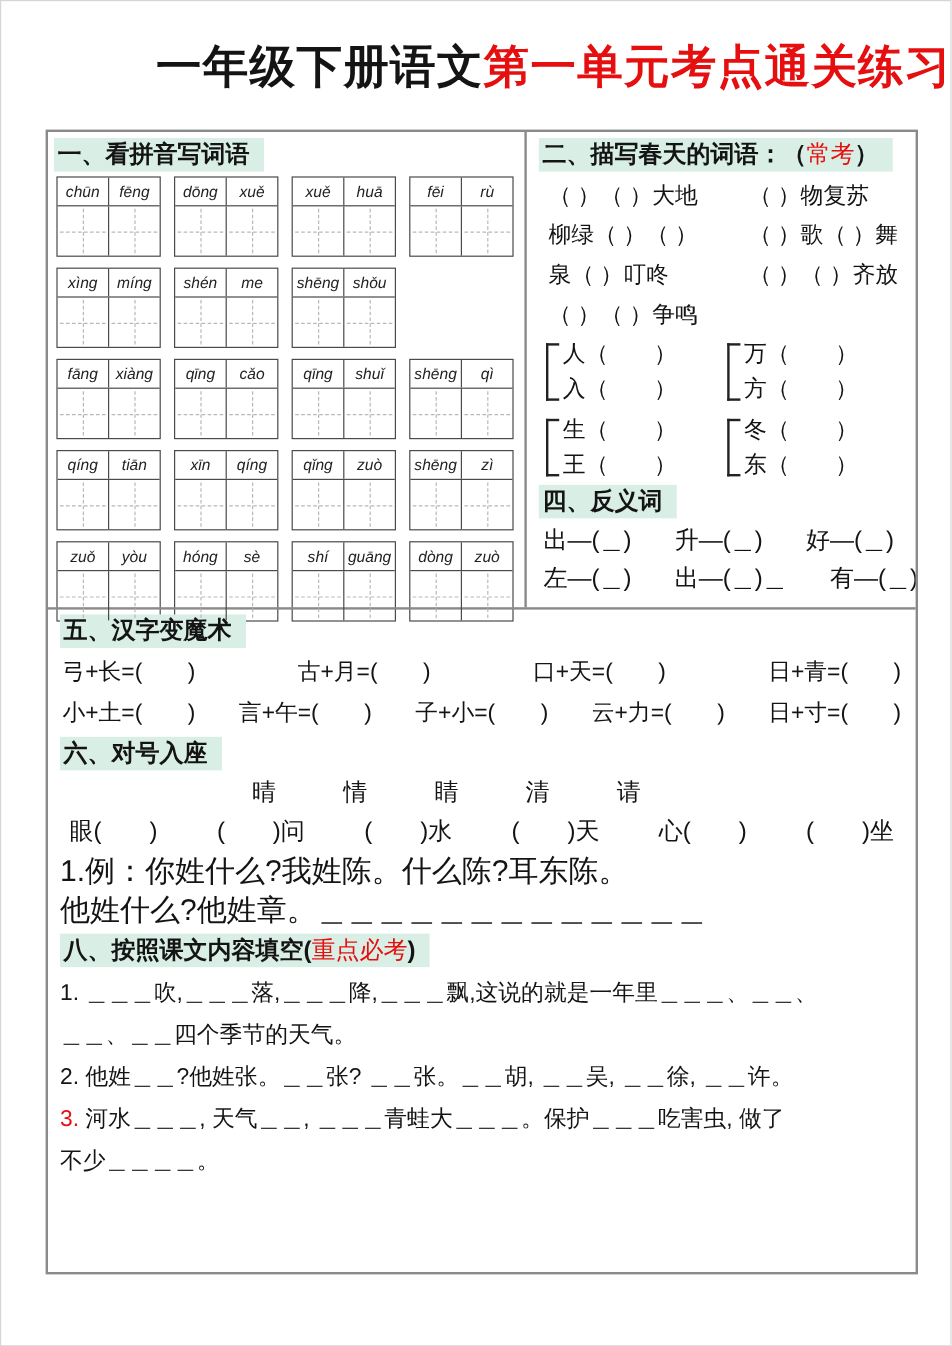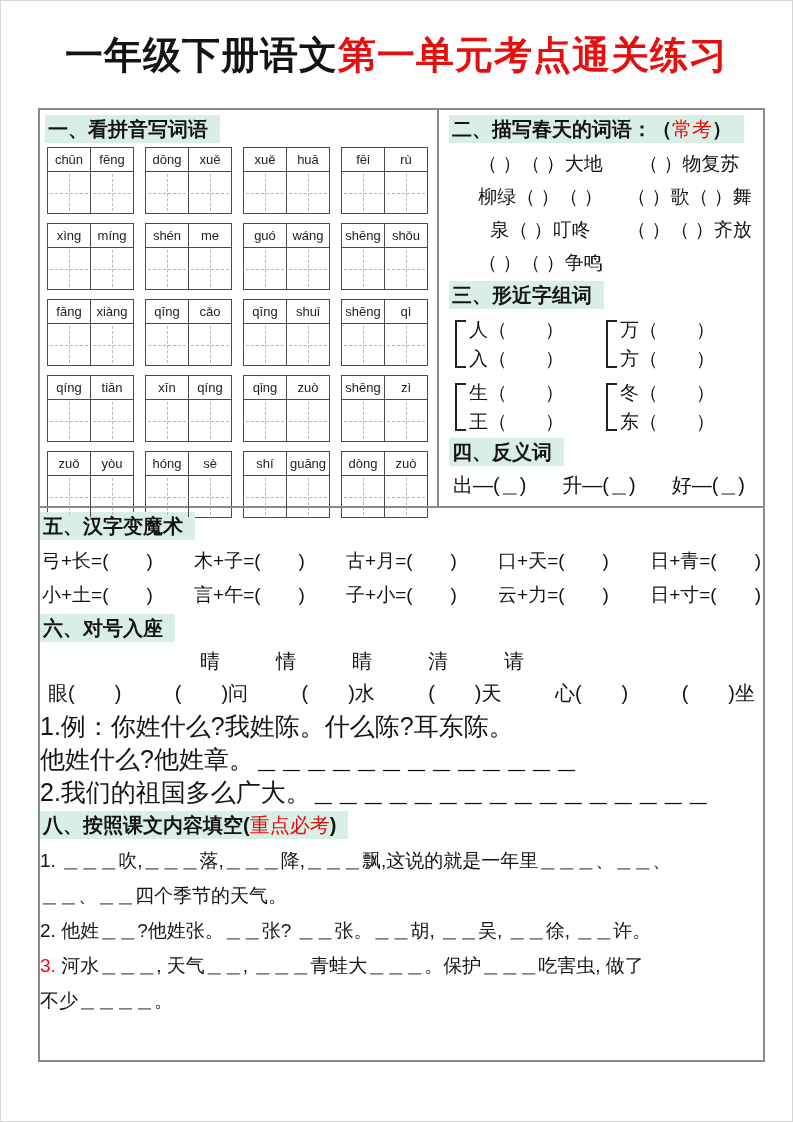--- a/index.html
+++ b/index.html
@@ -9,52 +9,52 @@
     --boxline:#4a4a4a;
   }
   html,body{margin:0;padding:0;background:#fff;}
   body{
     width:793px;height:1122px;position:relative;overflow:hidden;
     font-family:"Liberation Sans","DejaVu Sans",sans-serif;color:#141414;
   }
   .page-frame{position:absolute;inset:0;border:1px solid #d6d6d6;pointer-events:none;}
 
   
-  .title{position:absolute;top:30px;left:0;width:100%;text-align:center;
+  .title{position:absolute;top:30px;left:0;width:100%;text-align:right;
     font-size:38px;font-weight:900;letter-spacing:1px;white-space:nowrap;}
   .title .red-part{color:var(--red);}
 
   
   .main-box{position:absolute;left:38px;top:108px;width:727px;height:954px;
     border:2px solid var(--border);box-sizing:border-box;display:flex;flex-direction:column;background:#fff;}
   .top-area{display:flex;height:396px;flex:0 0 auto;}
   .left-col{width:399px;flex:0 0 399px;border-right:2px solid var(--border);box-sizing:border-box;padding:3px 5px;}
   .right-col{flex:1;box-sizing:border-box;padding:3px 8px 0 10px;overflow:hidden;}
-  .bottom-area{border-top:2px solid var(--border);flex:1;box-sizing:border-box;padding:2px 0 0;overflow:hidden;}
+  .bottom-area{border-top:2px solid var(--border);flex:1;box-sizing:border-box;padding:2px 10px 0;overflow:hidden;}
 
   .sec-heading{display:inline-block;background:var(--highlight);font-weight:bold;font-size:20px;
     padding:2px 12px 2px 3px;margin:2px 0 4px;line-height:24px;}
   .red-bold{color:var(--red);font-weight:normal;}
 
   
-  .pgrid{margin-left:2px;}
+  .pgrid{margin-left:2px;font-style:italic;}
   .pgrid-row{display:flex;gap:11px;margin-bottom:9px;}
   .pbox{width:87px;flex:0 0 87px;border:1.5px solid var(--boxline);box-sizing:border-box;background:#fff;}
   .pbox-pinyin{display:flex;height:23px;border-bottom:1.5px solid var(--boxline);}
   .pbox-syl{flex:1;text-align:center;font-size:13px;line-height:23px;color:#222;overflow:hidden;white-space:nowrap;}
   .pbox-syl + .pbox-syl{border-left:1px solid var(--boxline);}
   .pbox-write{display:flex;height:41px;}
   .pbox-cell{flex:1;position:relative;}
   .pbox-cell + .pbox-cell{border-left:1px solid var(--boxline);}
   .pbox-cell::before{content:"";position:absolute;left:50%;top:2px;bottom:2px;border-left:1px dashed #b8b8b8;}
   .pbox-cell::after{content:"";position:absolute;top:50%;left:2px;right:2px;border-top:1px dashed #b8b8b8;}
 
   
   .s2-grid{display:grid;grid-template-columns:56% 44%;font-size:19px;line-height:33px;padding-left:8px;}
-  .s2-item{white-space:nowrap;text-align:center;}
+  .s2-item{white-space:nowrap;}
 
   
   .s3-grid{display:grid;grid-template-columns:1fr 1fr;gap:5px 2px;padding-left:6px;margin-top:2px;}
   .s3-group{display:flex;align-items:stretch;}
   .s3-bracket{width:9px;flex:0 0 9px;border-left:2px solid #222;border-top:2px solid #222;border-bottom:2px solid #222;margin:5px 3px 5px 0;}
   .s3-chars{font-size:19px;line-height:29px;white-space:nowrap;}
 
   
   .s4-line{display:flex;gap:36px;font-size:20px;line-height:31px;padding-left:4px;white-space:nowrap;}
 
@@ -138,30 +138,20 @@
               </div>
               <div class="pbox-write">
                 <div class="pbox-cell"></div>
                 <div class="pbox-cell"></div>
               </div>
             </div>
             <div class="pbox">
               <div class="pbox-pinyin">
                 <div class="pbox-syl">shén</div>
                 <div class="pbox-syl">me</div>
-              </div>
-              <div class="pbox-write">
-                <div class="pbox-cell"></div>
-                <div class="pbox-cell"></div>
-              </div>
-            </div>
-            <div class="pbox">
-              <div class="pbox-pinyin">
-                <div class="pbox-syl">guó</div>
-                <div class="pbox-syl">wáng</div>
               </div>
               <div class="pbox-write">
                 <div class="pbox-cell"></div>
                 <div class="pbox-cell"></div>
               </div>
             </div>
             <div class="pbox">
               <div class="pbox-pinyin">
                 <div class="pbox-syl">shēng</div>
                 <div class="pbox-syl">shǒu</div>
@@ -310,21 +300,20 @@
             <span class="s2-item">（ ）物复苏</span>
             <span class="s2-item">柳绿（ ）（ ）</span>
             <span class="s2-item">（ ）歌（ ）舞</span>
             <span class="s2-item">泉（ ）叮咚</span>
             <span class="s2-item">（ ）（ ）齐放</span>
             <span class="s2-item">（ ）（ ）争鸣</span>
           </div>
       </div>
 
       <div>
-        <div class="sec-heading">三、形近字组词</div>
         <div class="s3-grid">
           <div class="s3-group">
             <div class="s3-bracket"></div>
             <div class="s3-chars">
                 <div>人（　　）</div>
                 <div>入（　　）</div>
               </div>
           </div>
           <div class="s3-group">
             <div class="s3-bracket"></div>
@@ -366,21 +355,20 @@
 
     </div>
   </div>
 
   <div class="bottom-area">
 
     <div>
       <div class="sec-heading">五、汉字变魔术</div>
       <div class="s5-row">
           <span class="s5-item">弓+长=(　　)</span>
-          <span class="s5-item">木+子=(　　)</span>
           <span class="s5-item">古+月=(　　)</span>
           <span class="s5-item">口+天=(　　)</span>
           <span class="s5-item">日+青=(　　)</span>
         </div>
       <div class="s5-row">
           <span class="s5-item">小+土=(　　)</span>
           <span class="s5-item">言+午=(　　)</span>
           <span class="s5-item">子+小=(　　)</span>
           <span class="s5-item">云+力=(　　)</span>
           <span class="s5-item">日+寸=(　　)</span>
@@ -403,21 +391,20 @@
           <span class="s6-answer-item">(　　)天</span>
           <span class="s6-answer-item">心(　　)</span>
           <span class="s6-answer-item">(　　)坐</span>
         </div>
     </div>
 
     <div>
       <div>
           <span class="s7-line">1.例：你姓什么?我姓陈。什么陈?耳东陈。</span>
           <span class="s7-line">他姓什么?他姓章。＿＿＿＿＿＿＿＿＿＿＿＿＿</span>
-          <span class="s7-line">2.我们的祖国多么广大。＿＿＿＿＿＿＿＿＿＿＿＿＿＿＿＿</span>
         </div>
     </div>
 
     <div>
       <div class="sec-heading"><span>八、按照课文内容填空</span><span>(</span><span class="red-bold">重点必考</span><span>)</span></div>
       <div>
           <div class="line8"><span>1. </span><span>＿＿＿吹,＿＿＿落,＿＿＿降,＿＿＿飘,这说的就是一年里＿＿＿、＿＿、</span></div>
           <div class="line8"><span>＿＿、＿＿四个季节的天气。</span></div>
           <div class="line8"><span>2. </span><span>他姓＿＿?他姓张。＿＿张? ＿＿张。＿＿胡, ＿＿吴, ＿＿徐, ＿＿许。</span></div>
           <div class="line8"><span class="red-num">3. </span><span>河水＿＿＿, 天气＿＿, ＿＿＿青蛙大＿＿＿。保护＿＿＿吃害虫, 做了</span></div>

